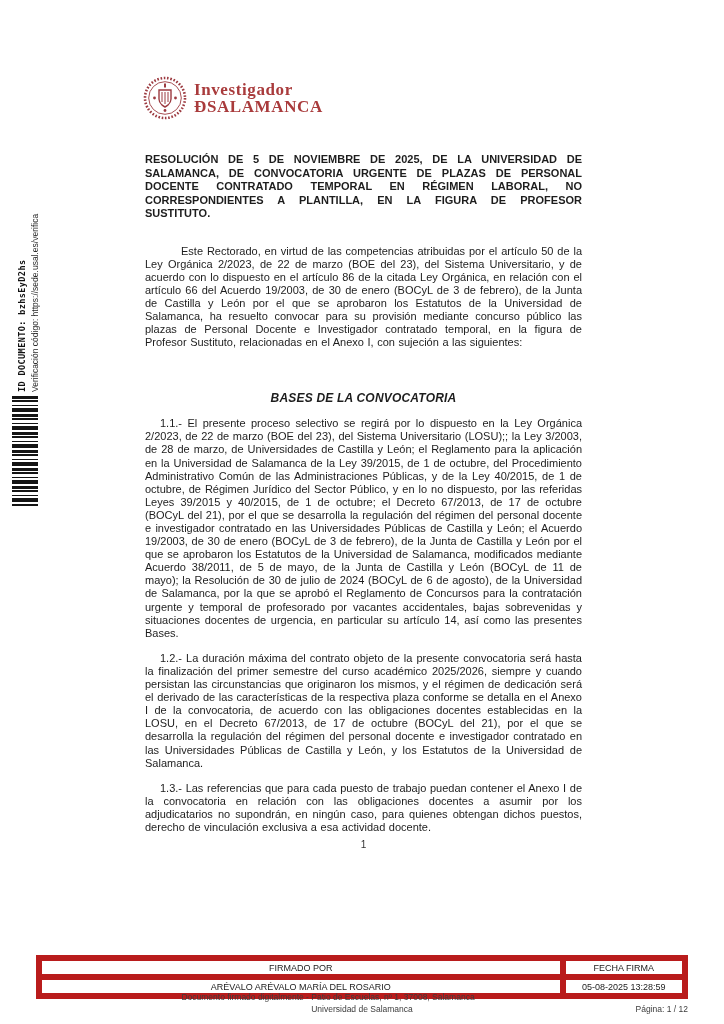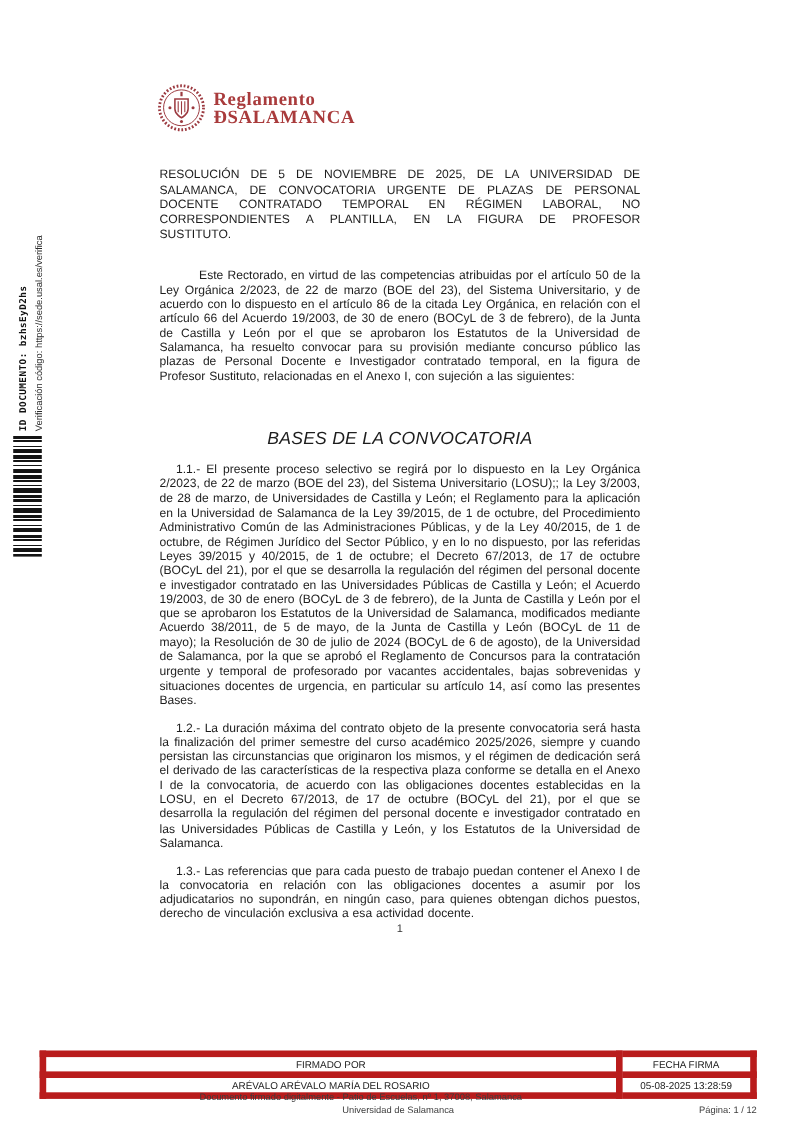--- a/index.html
+++ b/index.html
@@ -76,39 +76,39 @@
 
   
   .content {
     position: absolute;
     left: 145px;
     top: 153px;
     width: 437px;
   }
   .doc-title {
     margin: 0;
-    font-weight: normal;
+    font-weight: bold;
     font-size: 11px;
     line-height: 13.5px;
     text-align: justify;
     word-spacing: 2px;
   }
   .para {
     font-size: 11px;
     line-height: 13.1px;
     text-align: justify;
     word-spacing: 0.5px;
     margin: 0;
   }
   .indent-lg { text-indent: 36px; margin-top: 24px; }
   .indent-sm { text-indent: 15px; margin-top: 12px; }
   .bases {
     margin: 42px 0 0 0;
-    font-size: 16px;
-    font-weight: normal;
+    font-size: 12px;
+    font-weight: bold;
     font-style: italic;
     text-align: center;
     letter-spacing: 0.2px;
   }
   .normas {
     margin: 25px 0 0 12px;
     font-size: 11px;
     font-weight: bold;
   }
   .page-num {
@@ -185,21 +185,21 @@
       <rect x="21" y="7.5" width="2" height="4" fill="#9c3a40"></rect>
       <path d="M16 14 h12 v9 c0 5 -6 8 -6 8 c0 0 -6 -3 -6 -8 z" fill="none" stroke="#9c3a40" stroke-width="1.4"></path>
       <line x1="19" y1="16" x2="19" y2="26" stroke="#9c3a40" stroke-width="1"></line>
       <line x1="22" y1="16" x2="22" y2="28" stroke="#9c3a40" stroke-width="1"></line>
       <line x1="25" y1="16" x2="25" y2="26" stroke="#9c3a40" stroke-width="1"></line>
       <circle cx="11.5" cy="22" r="1.4" fill="#9c3a40"></circle>
       <circle cx="32.5" cy="22" r="1.4" fill="#9c3a40"></circle>
       <circle cx="22" cy="34.5" r="1.4" fill="#9c3a40"></circle>
     </svg>
     <div class="logo-text">
-      <span>Reglamento</span>
+      <span>Investigador</span>
       <span>ĐSALAMANCA</span>
     </div>
   </div>
 
   <div class="content">
     <p class="doc-title">RESOLUCIÓN DE 5 DE NOVIEMBRE DE 2025, DE LA UNIVERSIDAD DE SALAMANCA, DE CONVOCATORIA URGENTE DE PLAZAS DE PERSONAL DOCENTE CONTRATADO TEMPORAL EN RÉGIMEN LABORAL, NO CORRESPONDIENTES A PLANTILLA, EN LA FIGURA DE PROFESOR SUSTITUTO.</p>
     <p class="para indent-lg">Este Rectorado, en virtud de las competencias atribuidas por el artículo 50 de la Ley Orgánica 2/2023, de 22 de marzo (BOE del 23), del Sistema Universitario, y de acuerdo con lo dispuesto en el artículo 86 de la citada Ley Orgánica, en relación con el artículo 66 del Acuerdo 19/2003, de 30 de enero (BOCyL de 3 de febrero), de la Junta de Castilla y León por el que se aprobaron los Estatutos de la Universidad de Salamanca, ha resuelto convocar para su provisión mediante concurso público las plazas de Personal Docente e Investigador contratado temporal, en la figura de Profesor Sustituto, relacionadas en el Anexo I, con sujeción a las siguientes:</p>
     <h2 class="bases">BASES DE LA CONVOCATORIA</h2>
     <p class="para indent-sm">1.1.- El presente proceso selectivo se regirá por lo dispuesto en la Ley Orgánica 2/2023, de 22 de marzo (BOE del 23), del Sistema Universitario (LOSU);; la Ley 3/2003, de 28 de marzo, de Universidades de Castilla y León; el Reglamento para la aplicación en la Universidad de Salamanca de la Ley 39/2015, de 1 de octubre, del Procedimiento Administrativo Común de las Administraciones Públicas, y de la Ley 40/2015, de 1 de octubre, de Régimen Jurídico del Sector Público, y en lo no dispuesto, por las referidas Leyes 39/2015 y 40/2015, de 1 de octubre; el Decreto 67/2013, de 17 de octubre (BOCyL del 21), por el que se desarrolla la regulación del régimen del personal docente e investigador contratado en las Universidades Públicas de Castilla y León; el Acuerdo 19/2003, de 30 de enero (BOCyL de 3 de febrero), de la Junta de Castilla y León por el que se aprobaron los Estatutos de la Universidad de Salamanca, modificados mediante Acuerdo 38/2011, de 5 de mayo, de la Junta de Castilla y León (BOCyL de 11 de mayo); la Resolución de 30 de julio de 2024 (BOCyL de 6 de agosto), de la Universidad de Salamanca, por la que se aprobó el Reglamento de Concursos para la contratación urgente y temporal de profesorado por vacantes accidentales, bajas sobrevenidas y situaciones docentes de urgencia, en particular su artículo 14, así como las presentes Bases.</p>
     <p class="para indent-sm">1.2.- La duración máxima del contrato objeto de la presente convocatoria será hasta la finalización del primer semestre del curso académico 2025/2026, siempre y cuando persistan las circunstancias que originaron los mismos, y el régimen de dedicación será el derivado de las características de la respectiva plaza conforme se detalla en el Anexo I de la convocatoria, de acuerdo con las obligaciones docentes establecidas en la LOSU, en el Decreto 67/2013, de 17 de octubre (BOCyL del 21), por el que se desarrolla la regulación del régimen del personal docente e investigador contratado en las Universidades Públicas de Castilla y León, y los Estatutos de la Universidad de Salamanca.</p>

